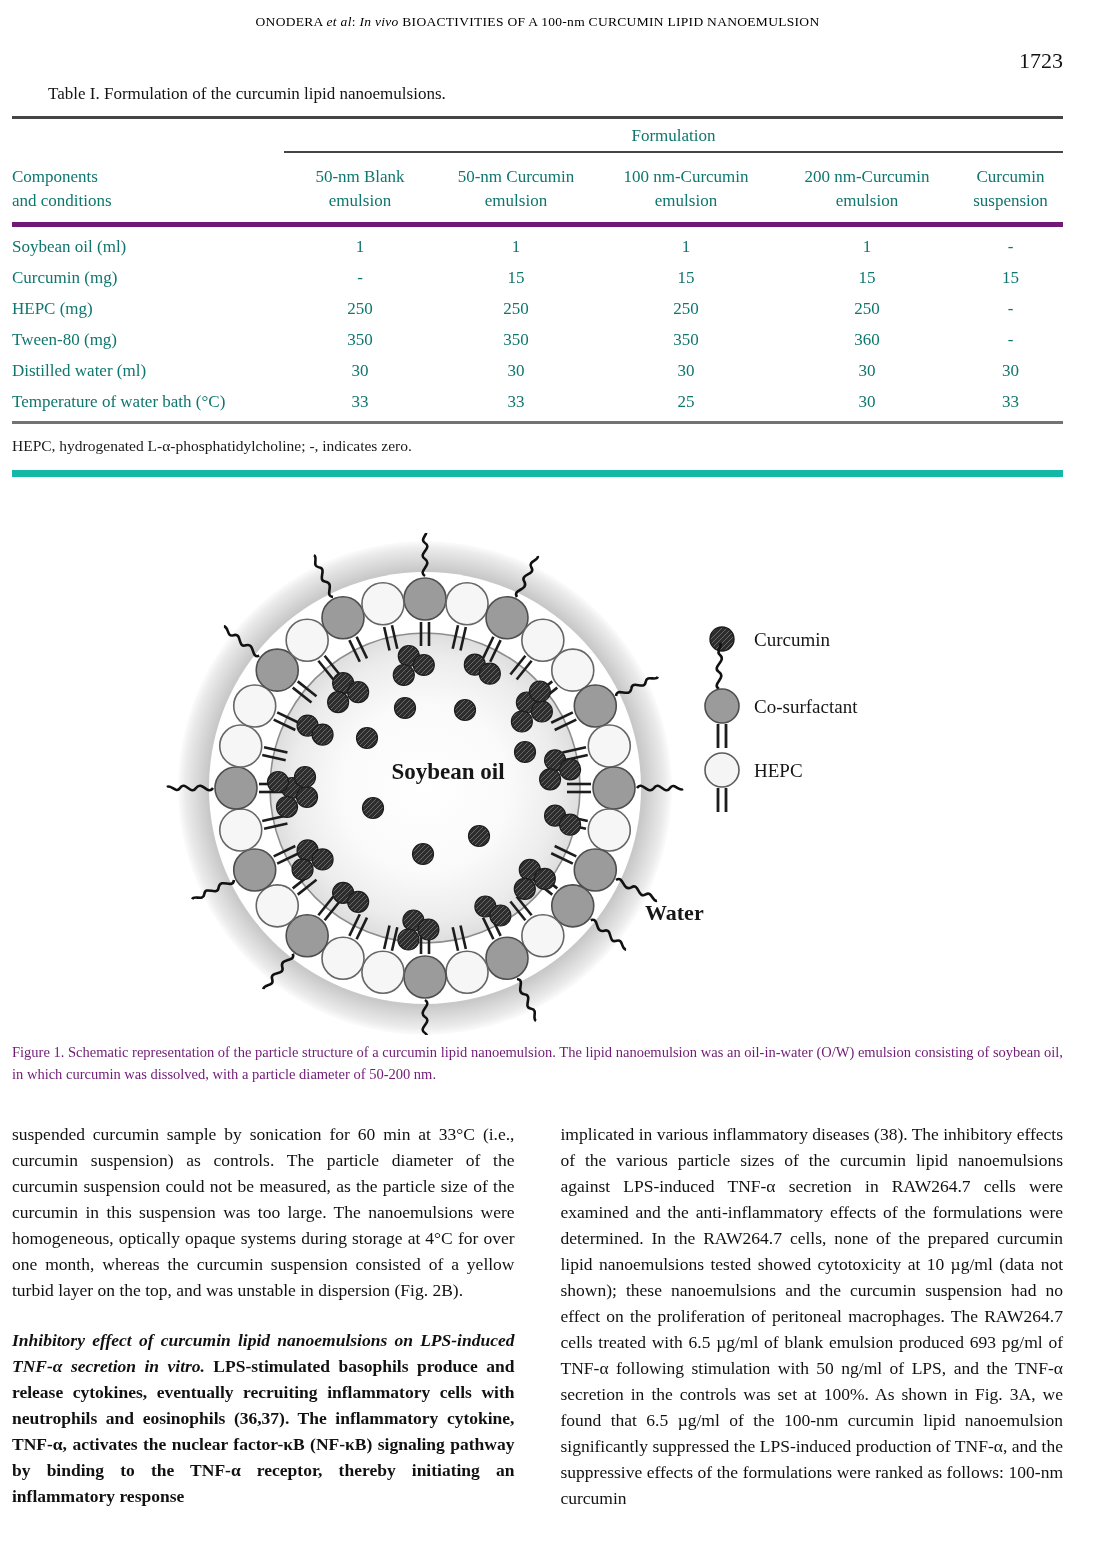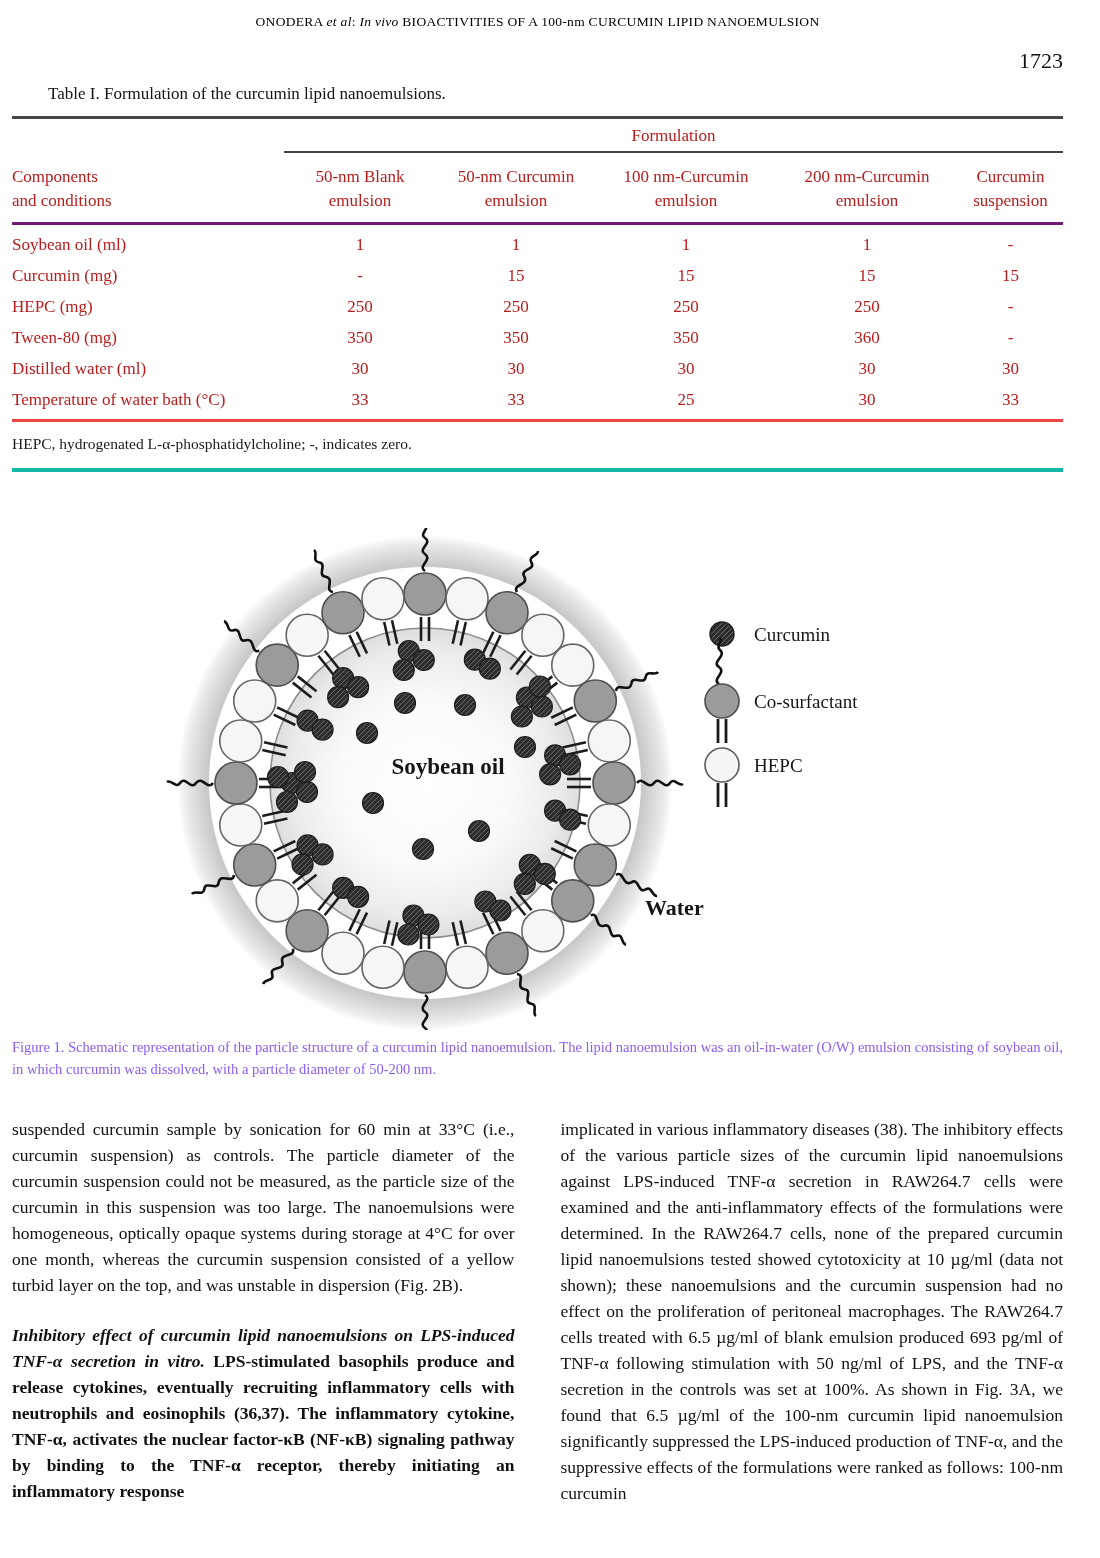--- a/index.html
+++ b/index.html
@@ -18,47 +18,47 @@
   }
   .running-title i{font-style:italic;}
   .page-number{
     position:absolute;right:0;top:8px;font-size:22px;color:#111;margin-top:40px;
   }
 
   
   .table-title{margin-top:30px;font-size:17px;margin-left:36px;}
   table.tbl{
     border-collapse:collapse;width:1051px;margin-top:12px;
-    border-top:3px solid #454545;font-size:17px;color:#b91c1c;
+    border-top:3px solid #454545;font-size:17px;color:#0f766e;
   }
   tr.spanner-row td{padding:7px 0 5px;}
   tr.spanner-row td.spanner{
     text-align:center;border-bottom:2px solid #454545;font-size:17px;
   }
   tr.header-row th{
     font-weight:normal;vertical-align:bottom;text-align:center;
-    padding:12px 0 9px;border-bottom:3px solid #701a75;
+    padding:12px 0 9px;border-bottom:5px solid #701a75;
     white-space:pre-line;line-height:24px;font-size:17px;
   }
   tr.header-row th.rowhead{text-align:left;}
   tbody td{padding:6px 0;line-height:19px;}
   tbody td.rowlabel{text-align:left;}
   tbody td.val{text-align:center;}
   tbody tr:first-child td{padding-top:10px;}
-  tbody tr:last-child td{border-bottom:3px solid #ef4444;padding-bottom:10px;}
+  tbody tr:last-child td{border-bottom:3px solid #737373;padding-bottom:10px;}
   .footnote{
-    font-size:15.5px;padding:13px 0 15px;border-bottom:4px solid #14b8a6;color:#1a1a1a;
+    font-size:15.5px;padding:13px 0 15px;border-bottom:7px solid #14b8a6;color:#1a1a1a;
   }
 
   
   figure{margin:0;padding:0;}
   .fig-wrap{margin-top:56px;}
   .fig-wrap svg{display:block;}
   figcaption{
-    margin-top:6px;font-size:14.5px;line-height:22px;text-align:justify;color:#8b5cf6;
+    margin-top:6px;font-size:14.5px;line-height:22px;text-align:justify;color:#701a75;
   }
 
   
   .columns{display:flex;gap:46px;margin-top:36px;}
   .col{flex:1 1 0;font-size:17.5px;line-height:26px;text-align:justify;color:#111;}
   .col p{margin:0;}
   .col p + p{margin-top:24px;font-weight:bold;}
   .col i{font-style:italic;}
 </style>
 </head>

